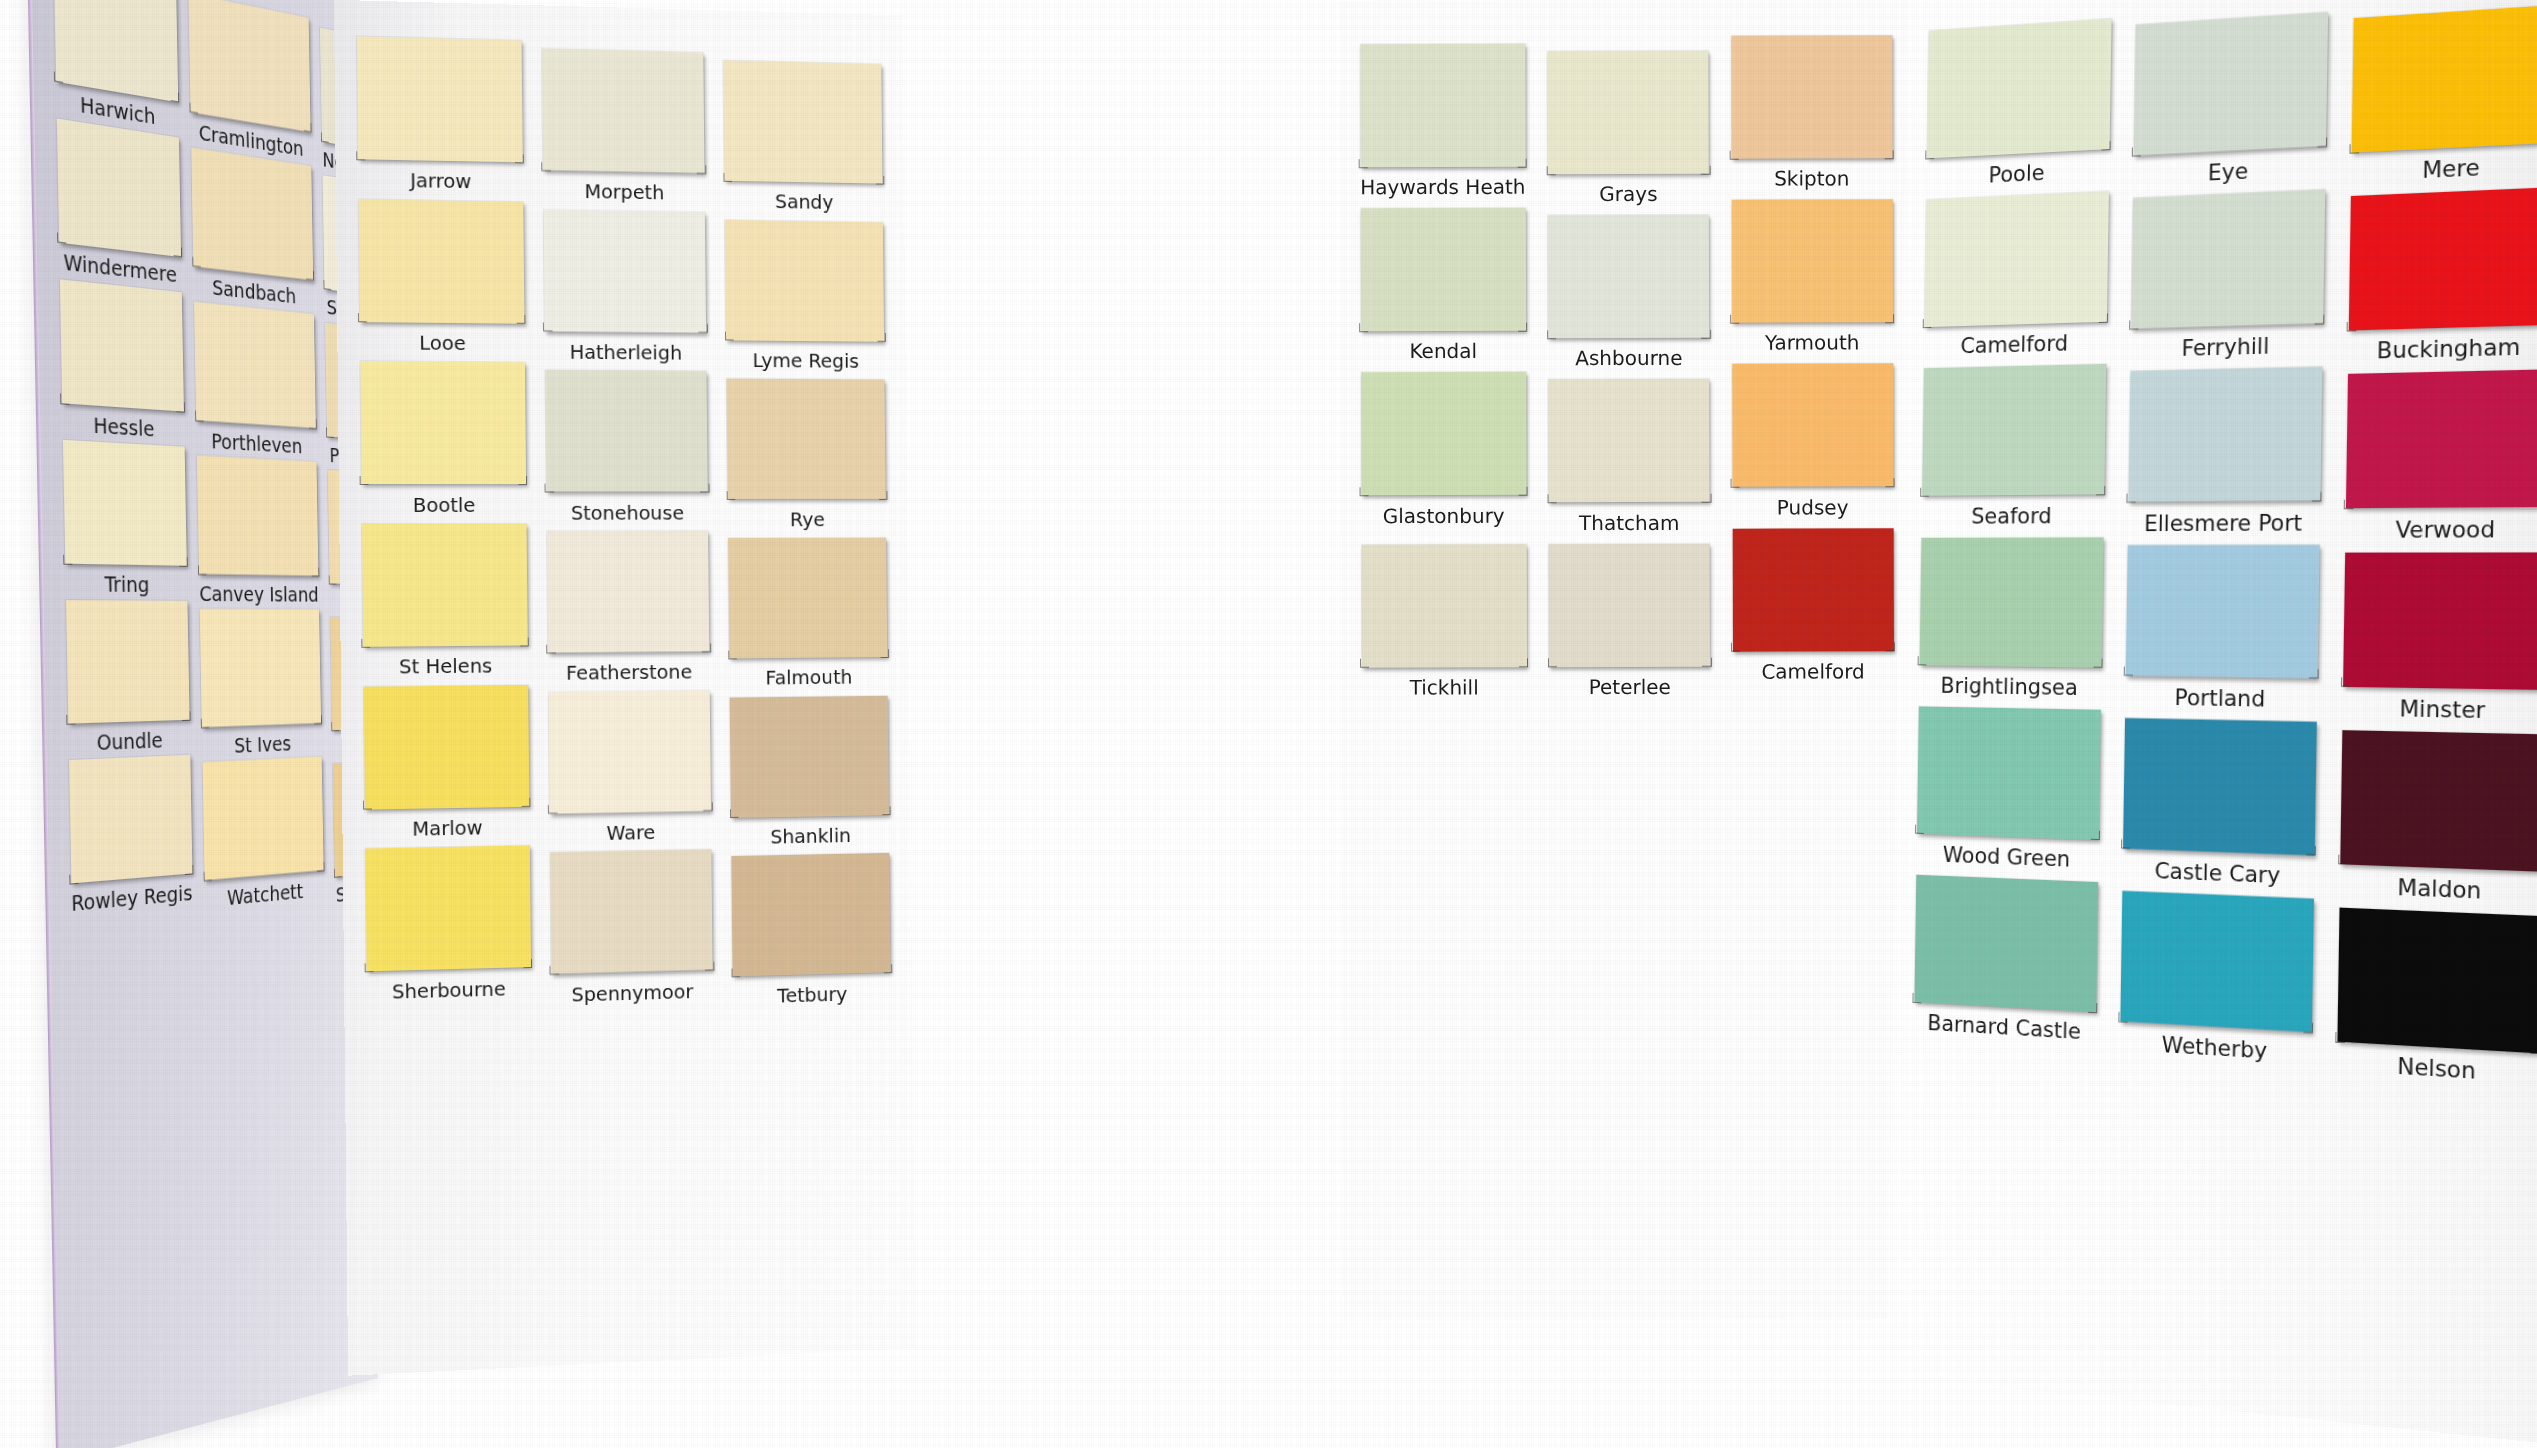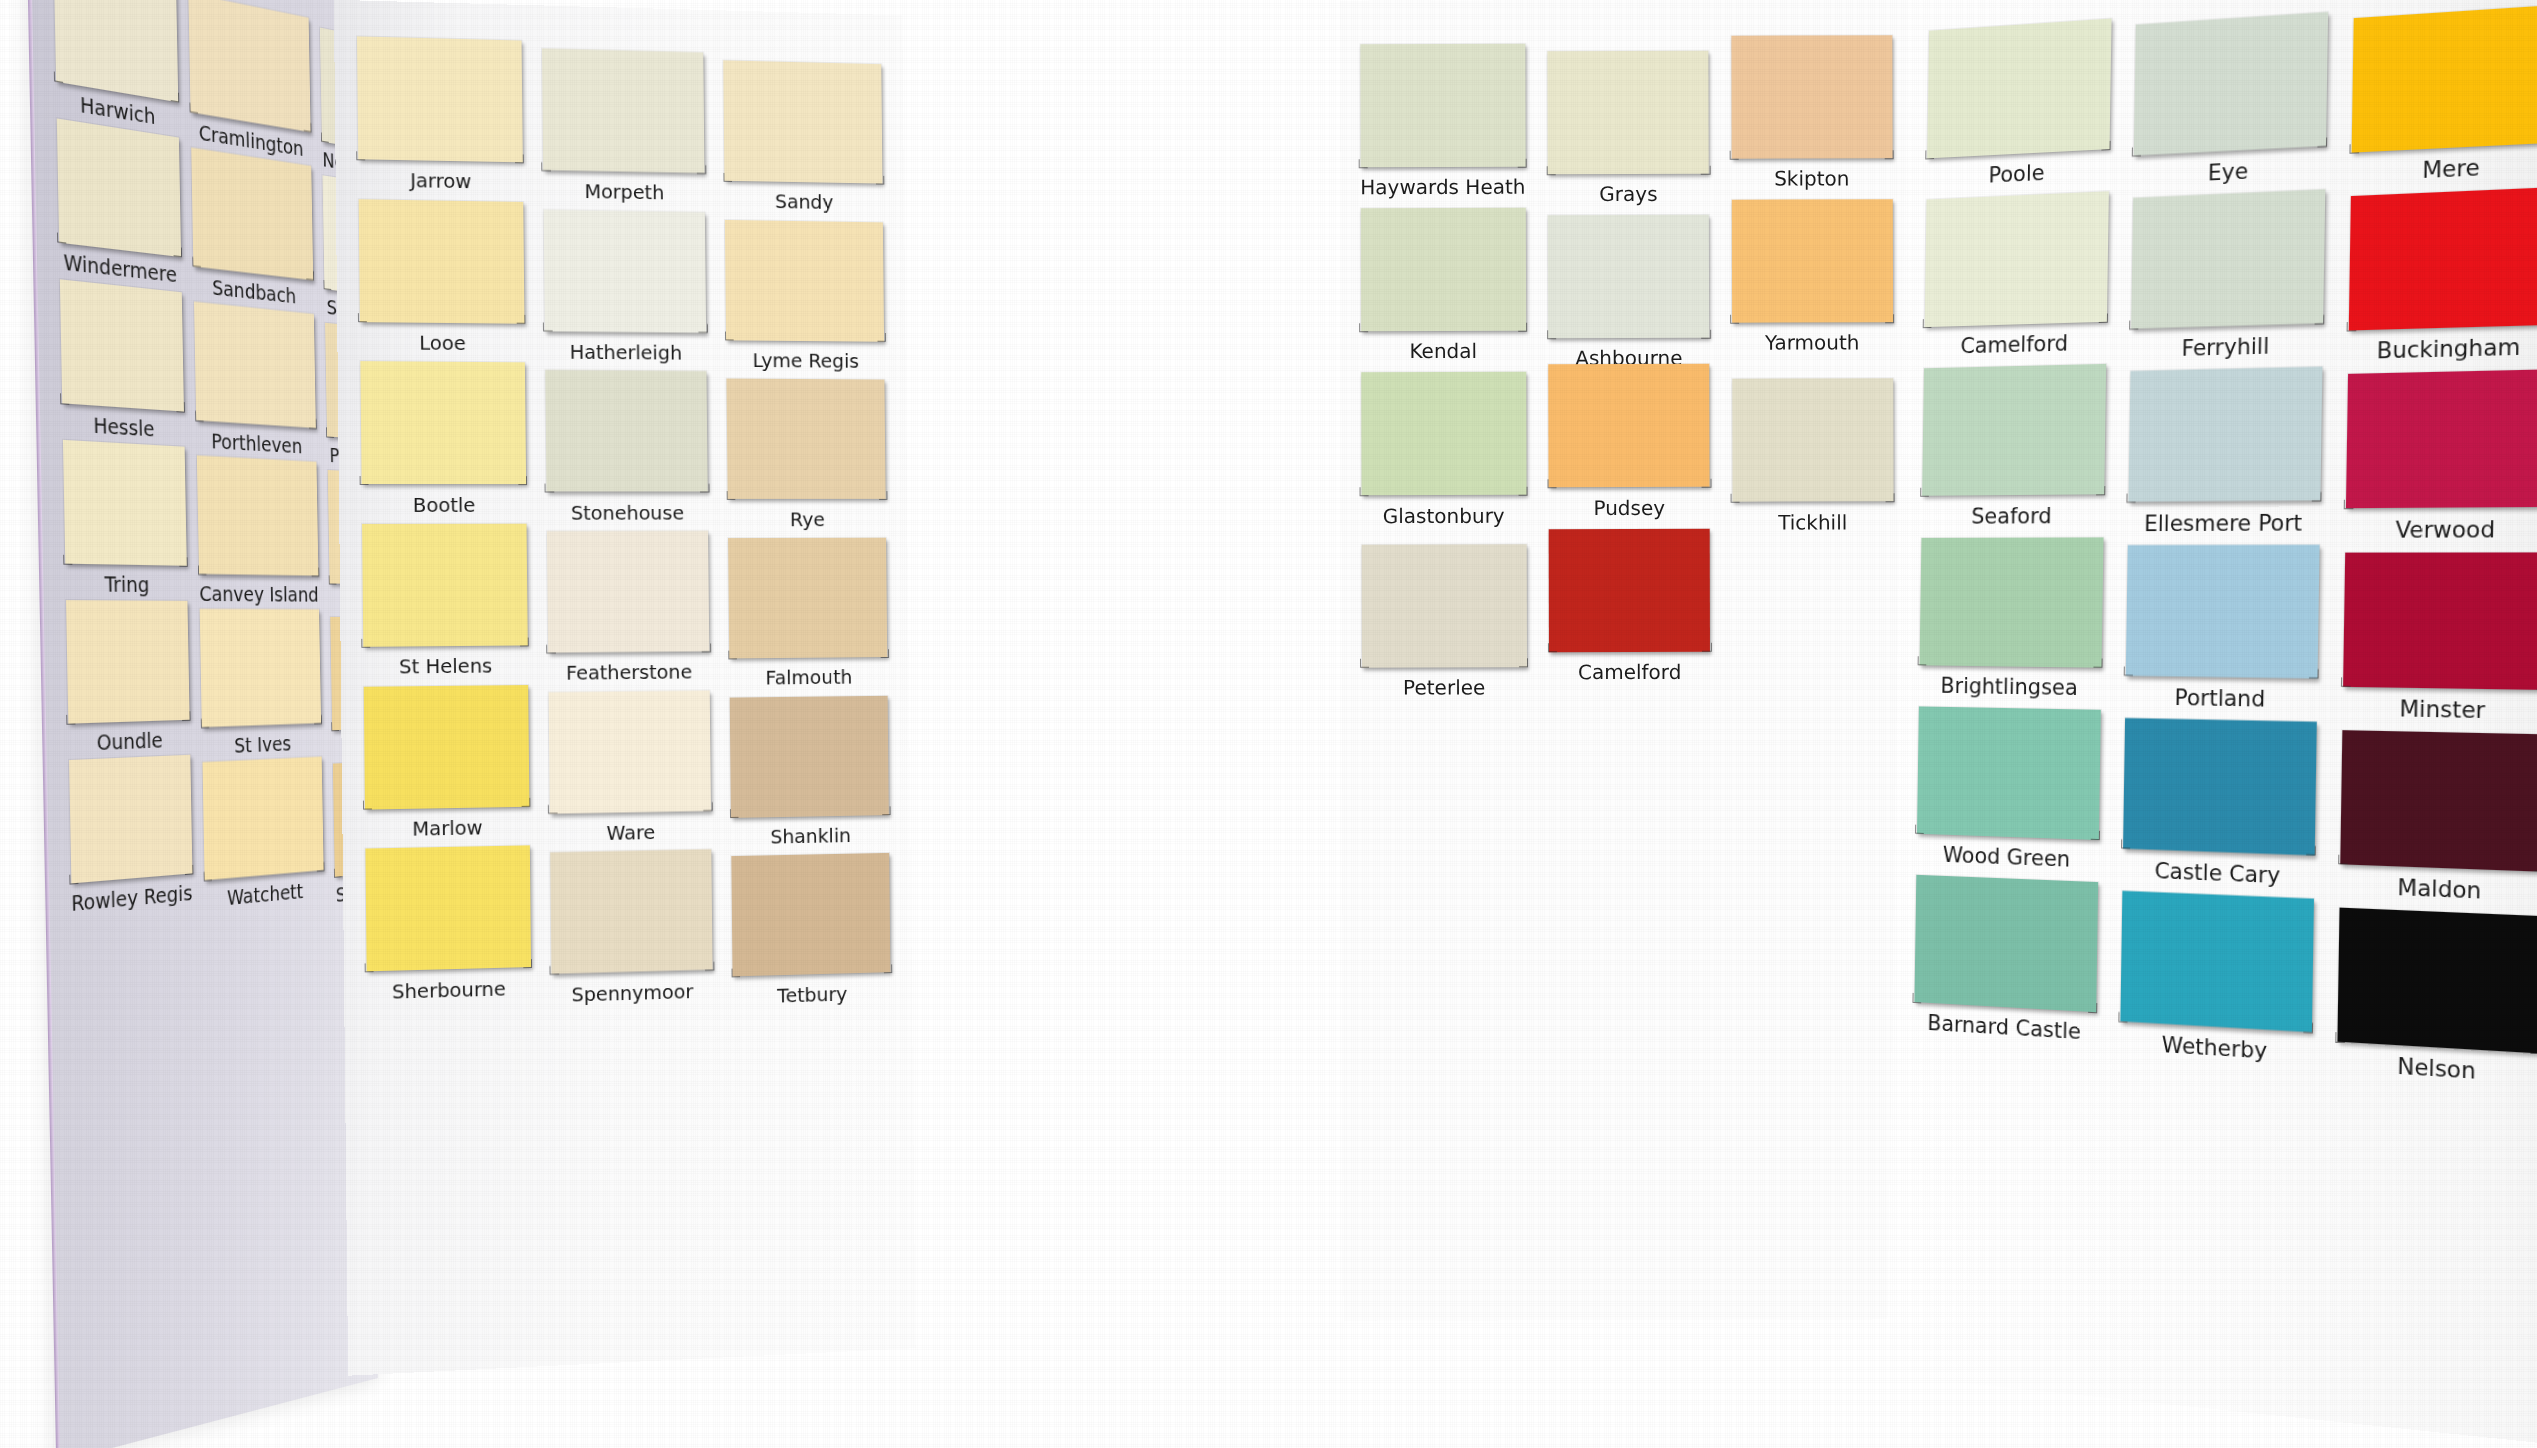--- a/index.html
+++ b/index.html
@@ -302,20 +302,24 @@
           <span class="cap">Ashbourne</span>
         </div>
         <div class="cell">
           <div class="chip" title="#f8c274" style="background: rgb(248, 194, 116);"></div>
           <span class="cap">Yarmouth</span>
         </div>
         <div class="cell off1">
           <div class="chip" title="#cedfb5" style="background: rgb(206, 223, 181);"></div>
           <span class="cap">Glastonbury</span>
         </div>
+        <div class="cell off2">
+          <div class="chip" title="#e6e2cd" style="background: rgb(230, 226, 205);"></div>
+          <span class="cap">Thatcham</span>
+        </div>
         <div class="cell">
           <div class="chip" title="#f9bb6b" style="background: rgb(249, 187, 107);"></div>
           <span class="cap">Pudsey</span>
         </div>
         <div class="cell off2">
           <div class="chip" title="#e3dfc9" style="background: rgb(227, 223, 201);"></div>
           <span class="cap">Tickhill</span>
         </div>
         <div class="cell off2">
           <div class="chip" title="#e1dccb" style="background: rgb(225, 220, 203);"></div>

